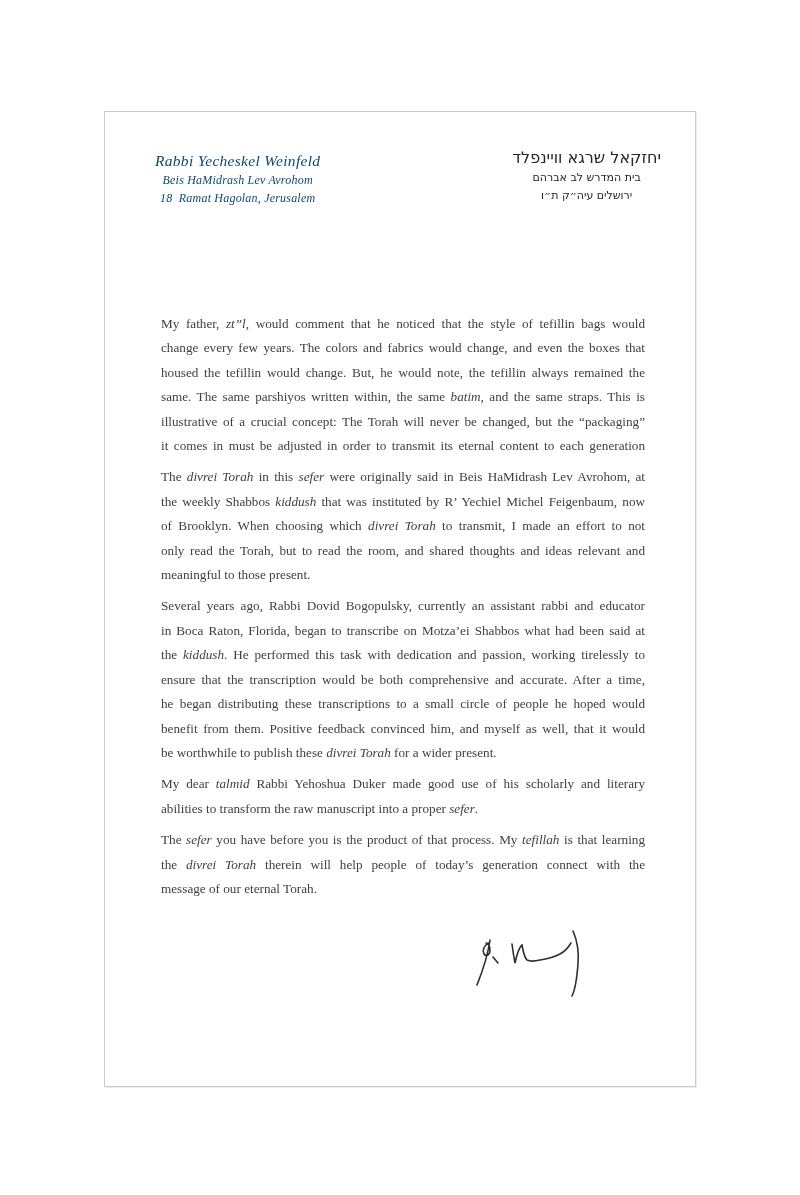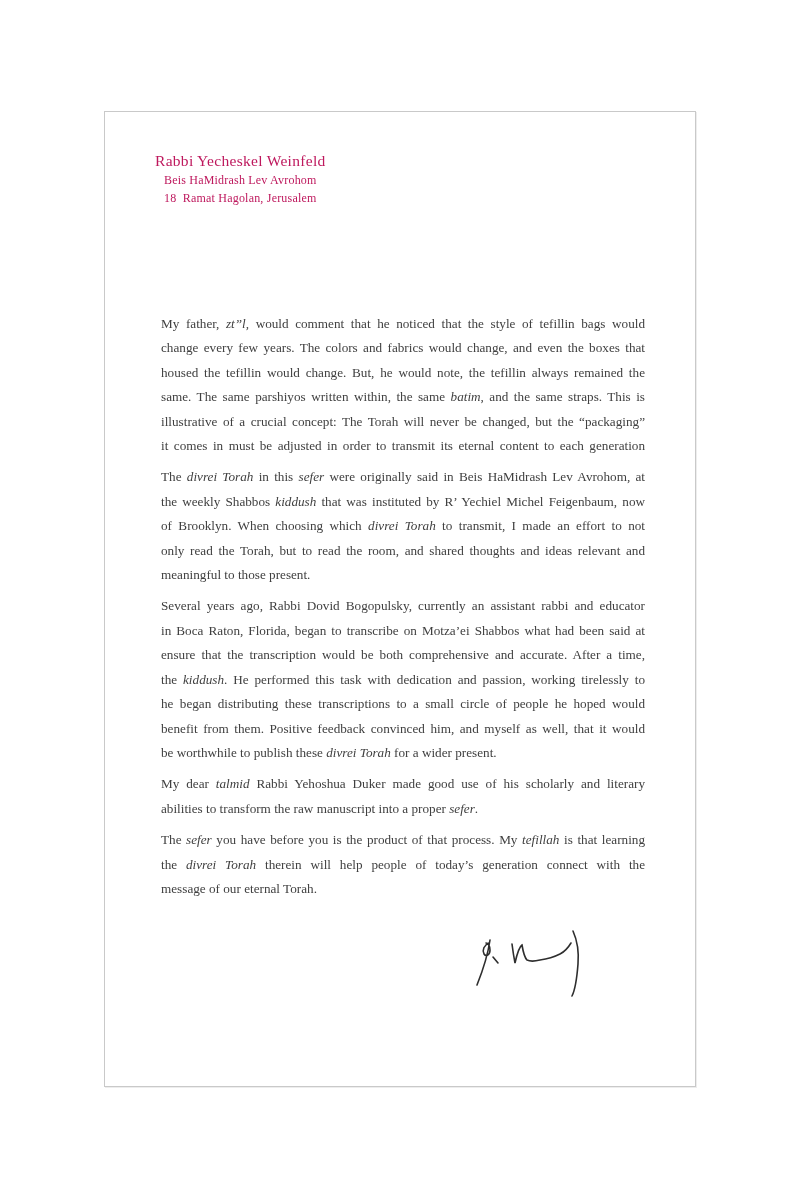--- a/index.html
+++ b/index.html
@@ -27,21 +27,22 @@
     border: 1px solid #c9c9c9;
     box-shadow: 1px 1px 0 rgba(0,0,0,0.07);
     color: #1e1e1e;
   }
   
   .lh-eng {
     position: absolute;
     left: 50px;
     top: 39px;
     text-align: center;
-    color: #be185d;
+    color: #0c4a6e;
+    font-style: italic;
   }
   .lh-eng .lh-name {
     font-size: 15.5px;
     line-height: 20px;
     letter-spacing: 0.3px;
   }
   .lh-eng .lh-sub {
     font-size: 12px;
     line-height: 18px;
     letter-spacing: 0.2px;
@@ -97,42 +98,47 @@
 
 <div class="canvas">
   <div class="page" style="border-color: rgb(201, 201, 201); background: rgb(255, 255, 255);">
 
     <div class="lh-eng">
       <div class="lh-name">Rabbi Yecheskel Weinfeld</div>
       <div class="lh-sub">Beis HaMidrash Lev Avrohom</div>
       <div class="lh-sub">18&nbsp; Ramat Hagolan, Jerusalem</div>
     </div>
 
+    <div class="lh-heb" dir="rtl">
+      <div class="lh-name">יחזקאל שרגא וויינפלד</div>
+      <div class="lh-sub">בית המדרש לב אברהם</div>
+      <div class="lh-sub">ירושלים עיה״ק ת״ו</div>
+    </div>
 
     <div class="letter-body" style="color: #404040;">
         <div class="para">
           <div class="line"><span>My father, </span><em>zt”l,</em><span> would comment that he noticed that the style of tefillin bags would</span></div>
           <div class="line"><span>change every few years. The colors and fabrics would change, and even the boxes that</span></div>
           <div class="line"><span>housed the tefillin would change. But, he would note, the tefillin always remained the</span></div>
           <div class="line"><span>same. The same parshiyos written within, the same </span><em>batim</em><span>, and the same straps. This is</span></div>
           <div class="line"><span>illustrative of a crucial concept: The Torah will never be changed, but the “packaging”</span></div>
           <div class="line"><span>it comes in must be adjusted in order to transmit its eternal content to each generation</span></div>
         </div>
         <div class="para">
           <div class="line"><span>The </span><em>divrei Torah</em><span> in this </span><em>sefer</em><span> were originally said in Beis HaMidrash Lev Avrohom, at</span></div>
           <div class="line"><span>the weekly Shabbos </span><em>kiddush</em><span> that was instituted by R’ Yechiel Michel Feigenbaum, now</span></div>
           <div class="line"><span>of Brooklyn. When choosing which </span><em>divrei Torah</em><span> to transmit, I made an effort to not</span></div>
           <div class="line"><span>only read the Torah, but to read the room, and shared thoughts and ideas relevant and</span></div>
           <div class="line last"><span>meaningful to those present.</span></div>
         </div>
         <div class="para">
           <div class="line"><span>Several years ago, Rabbi Dovid Bogopulsky, currently an assistant rabbi and educator</span></div>
           <div class="line"><span>in Boca Raton, Florida, began to transcribe on Motza’ei Shabbos what had been said at</span></div>
+          <div class="line"><span>the </span><em>kiddush</em><span>. He performed this task with dedication and passion, working tirelessly to</span></div>
           <div class="line"><span>ensure that the transcription would be both comprehensive and accurate. After a time,</span></div>
-          <div class="line"><span>the </span><em>kiddush</em><span>. He performed this task with dedication and passion, working tirelessly to</span></div>
           <div class="line"><span>he began distributing these transcriptions to a small circle of people he hoped would</span></div>
           <div class="line"><span>benefit from them. Positive feedback convinced him, and myself as well, that it would</span></div>
           <div class="line last"><span>be worthwhile to publish these </span><em>divrei Torah</em><span> for a wider present.</span></div>
         </div>
         <div class="para">
           <div class="line"><span>My dear </span><em>talmid</em><span> Rabbi Yehoshua Duker made good use of his scholarly and literary</span></div>
           <div class="line last"><span>abilities to transform the raw manuscript into a proper </span><em>sefer</em><span>.</span></div>
         </div>
         <div class="para">
           <div class="line"><span>The </span><em>sefer</em><span> you have before you is the product of that process. My </span><em>tefillah</em><span> is that learning</span></div>

